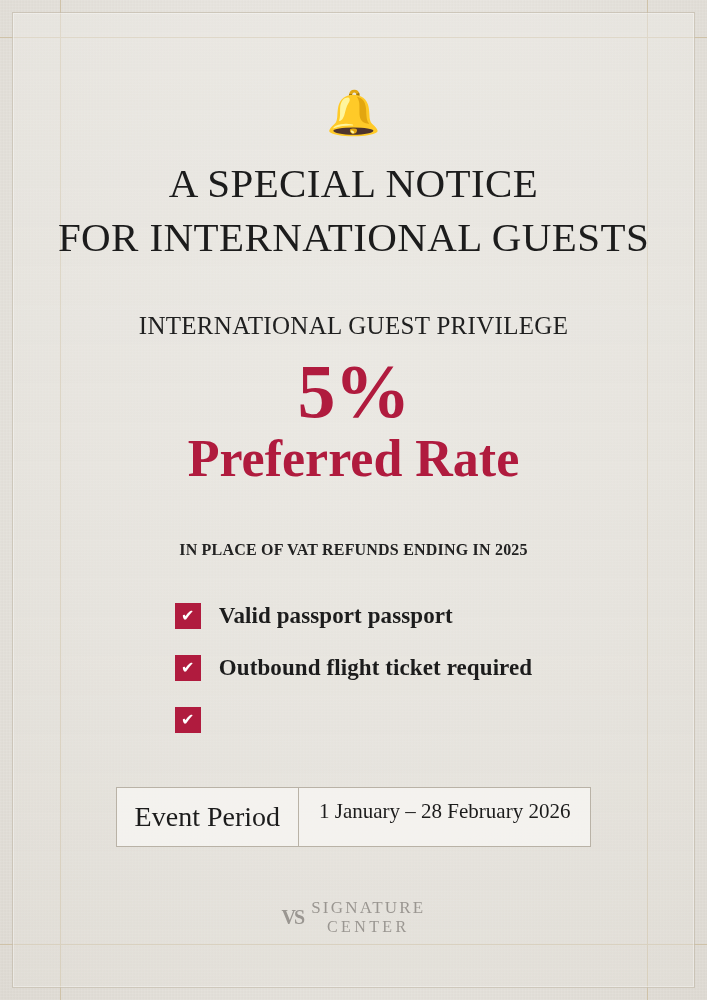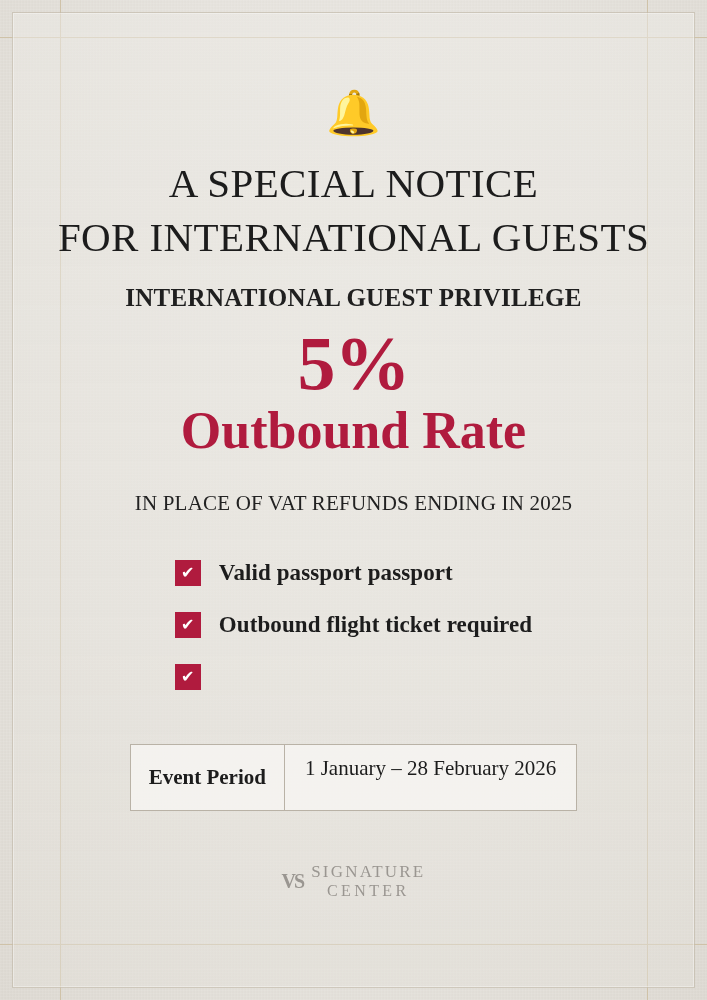--- a/index.html
+++ b/index.html
@@ -77,24 +77,24 @@
     font-size: 41px;
     font-weight: normal;
     letter-spacing: 0.4px;
     line-height: 1.32;
     text-transform: uppercase;
     max-width: 620px;
   }
   .headline .l2 { display: block; text-align: center; }
 
   .subhead {
-    margin-top: 20px;
+    margin-top: 48px;
     color: #1f1f1f;
     font-size: 25px;
-    font-weight: bold;
+    font-weight: normal;
     letter-spacing: 0.3px;
     text-transform: uppercase;
   }
 
   .percent {
     margin-top: 12px;
     color: #b01b3e;
     font-size: 76px;
     font-weight: bold;
     line-height: 1.05;
@@ -103,24 +103,24 @@
 
   .rate {
     margin-top: -2px;
     color: #b01b3e;
     font-size: 52px;
     font-weight: bold;
     line-height: 1.1;
   }
 
   .vat-note {
-    margin-top: 32px;
+    margin-top: 54px;
     color: #222;
-    font-size: 21px;
-    font-weight: normal;
+    font-size: 16px;
+    font-weight: bold;
     letter-spacing: 0.2px;
     text-transform: uppercase;
   }
 
   .checklist {
     margin-top: 44px;
     display: flex;
     flex-direction: column;
     gap: 26px;
     align-items: flex-start;
@@ -149,23 +149,23 @@
   }
 
   .period {
     margin-top: 54px;
     display: flex;
     align-items: stretch;
     border: 1px solid #b9b2a6;
     background: rgba(248,247,244,0.75);
   }
   .period-label {
-    padding: 20px 18px;
-    font-size: 21px;
-    font-weight: bold;
+    padding: 13px 18px;
+    font-size: 28px;
+    font-weight: normal;
     color: #1c1c1c;
     border-right: 1px solid #b9b2a6;
     white-space: nowrap;
   }
   .period-value {
     padding: 11px 20px;
     font-size: 21px;
     font-weight: normal;
     color: #1c1c1c;
     white-space: nowrap;
@@ -217,21 +217,21 @@
     <div class="bell">🔔</div>
 
     <div class="headline">
       <span class="l1">A SPECIAL NOTICE</span>
       <span class="l2">FOR INTERNATIONAL GUESTS</span>
     </div>
 
     <div class="subhead">INTERNATIONAL GUEST PRIVILEGE</div>
 
     <div class="percent">5%</div>
-    <div class="rate">Outbound Rate</div>
+    <div class="rate">Preferred Rate</div>
 
     <div class="vat-note">IN PLACE OF VAT REFUNDS ENDING IN 2025</div>
 
     <div class="checklist">
       <div class="check-row">
         <span class="checkbox">✔</span>
         <span class="check-label">Valid passport passport</span>
       </div>
       <div class="check-row">
         <span class="checkbox">✔</span>

